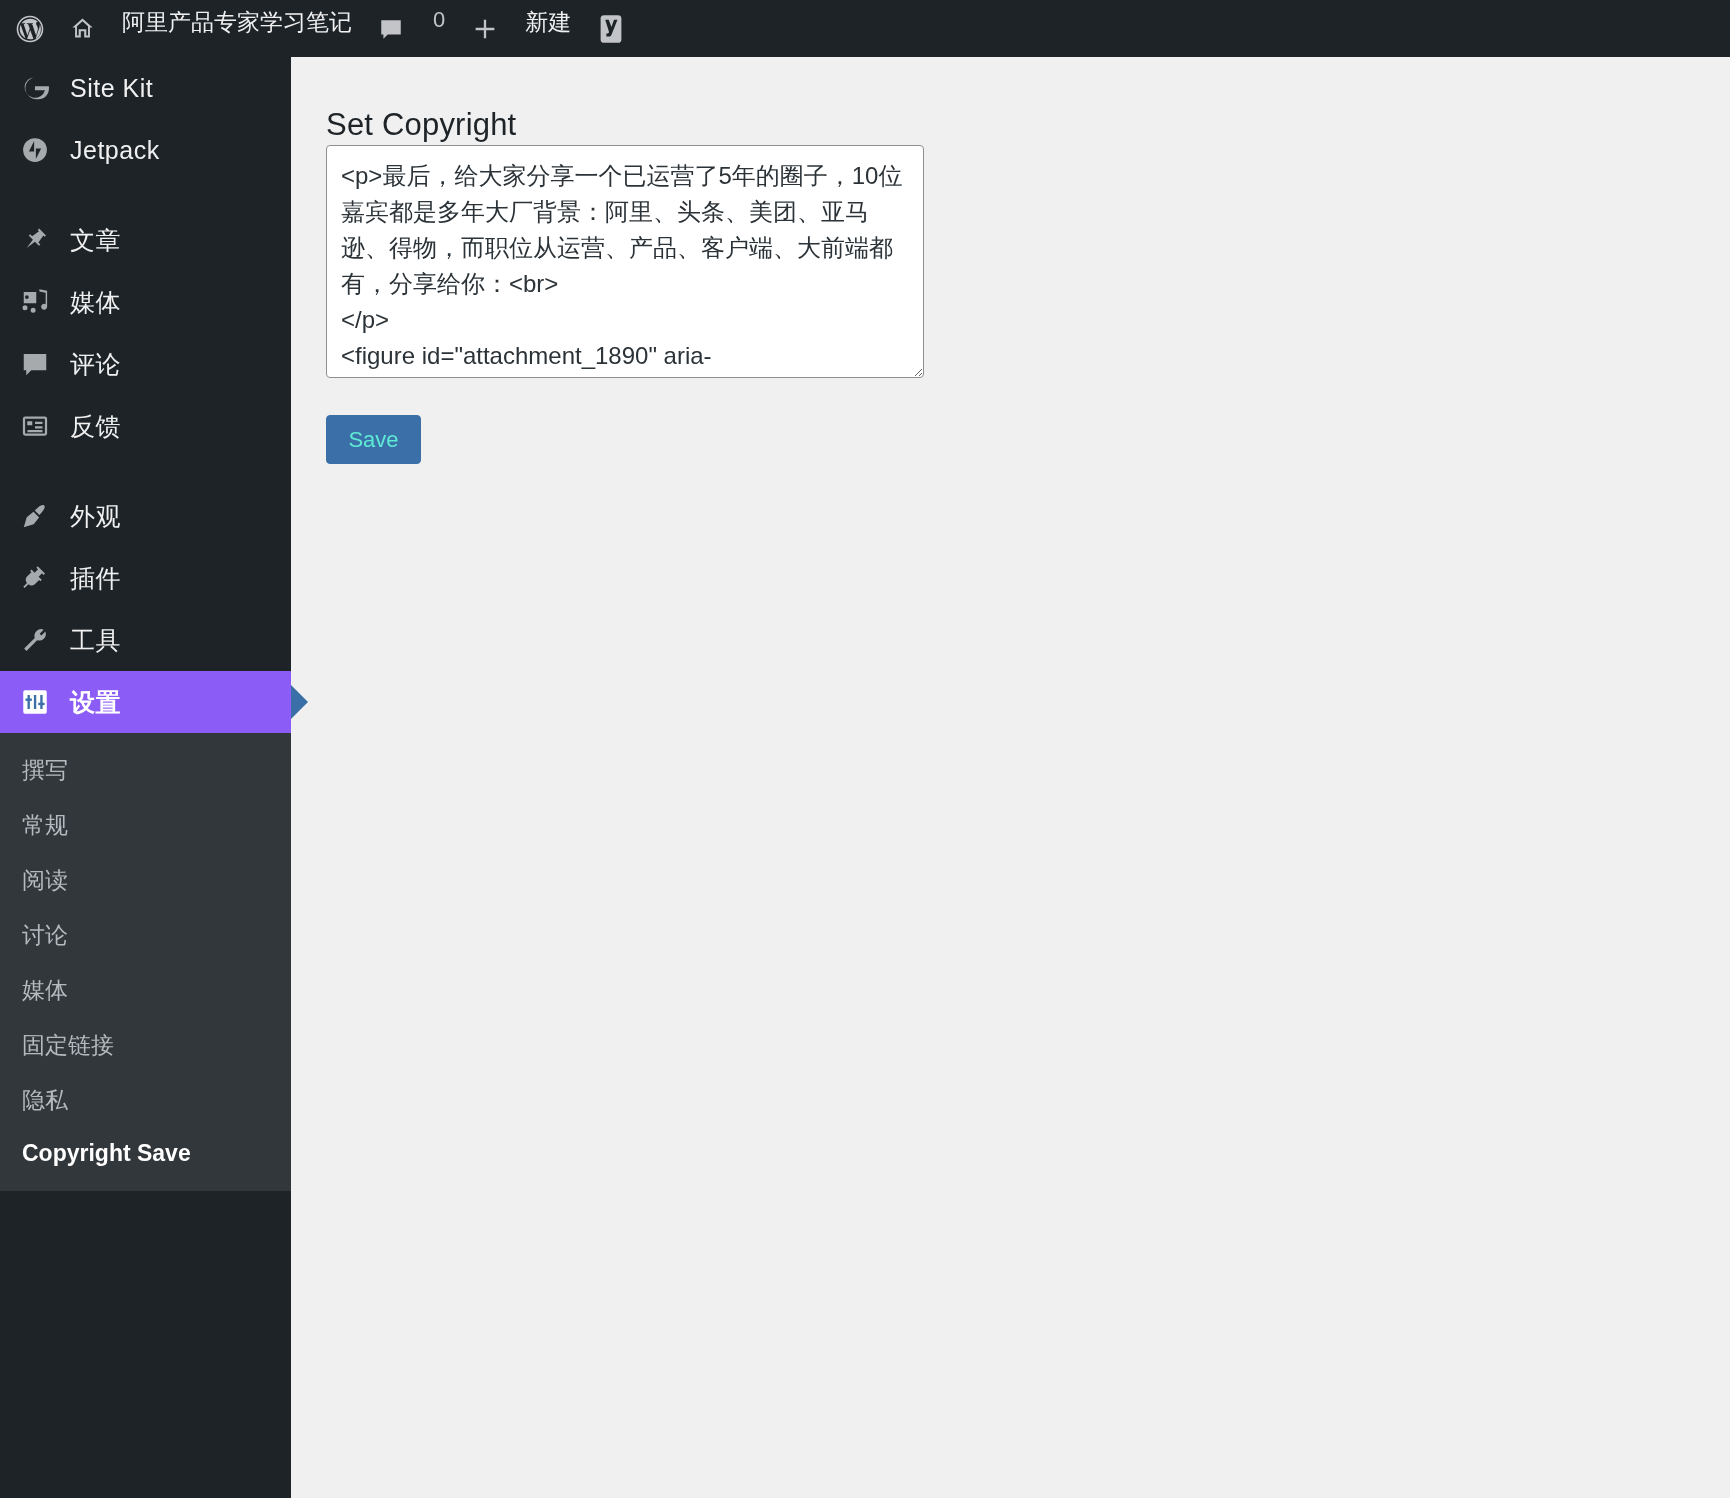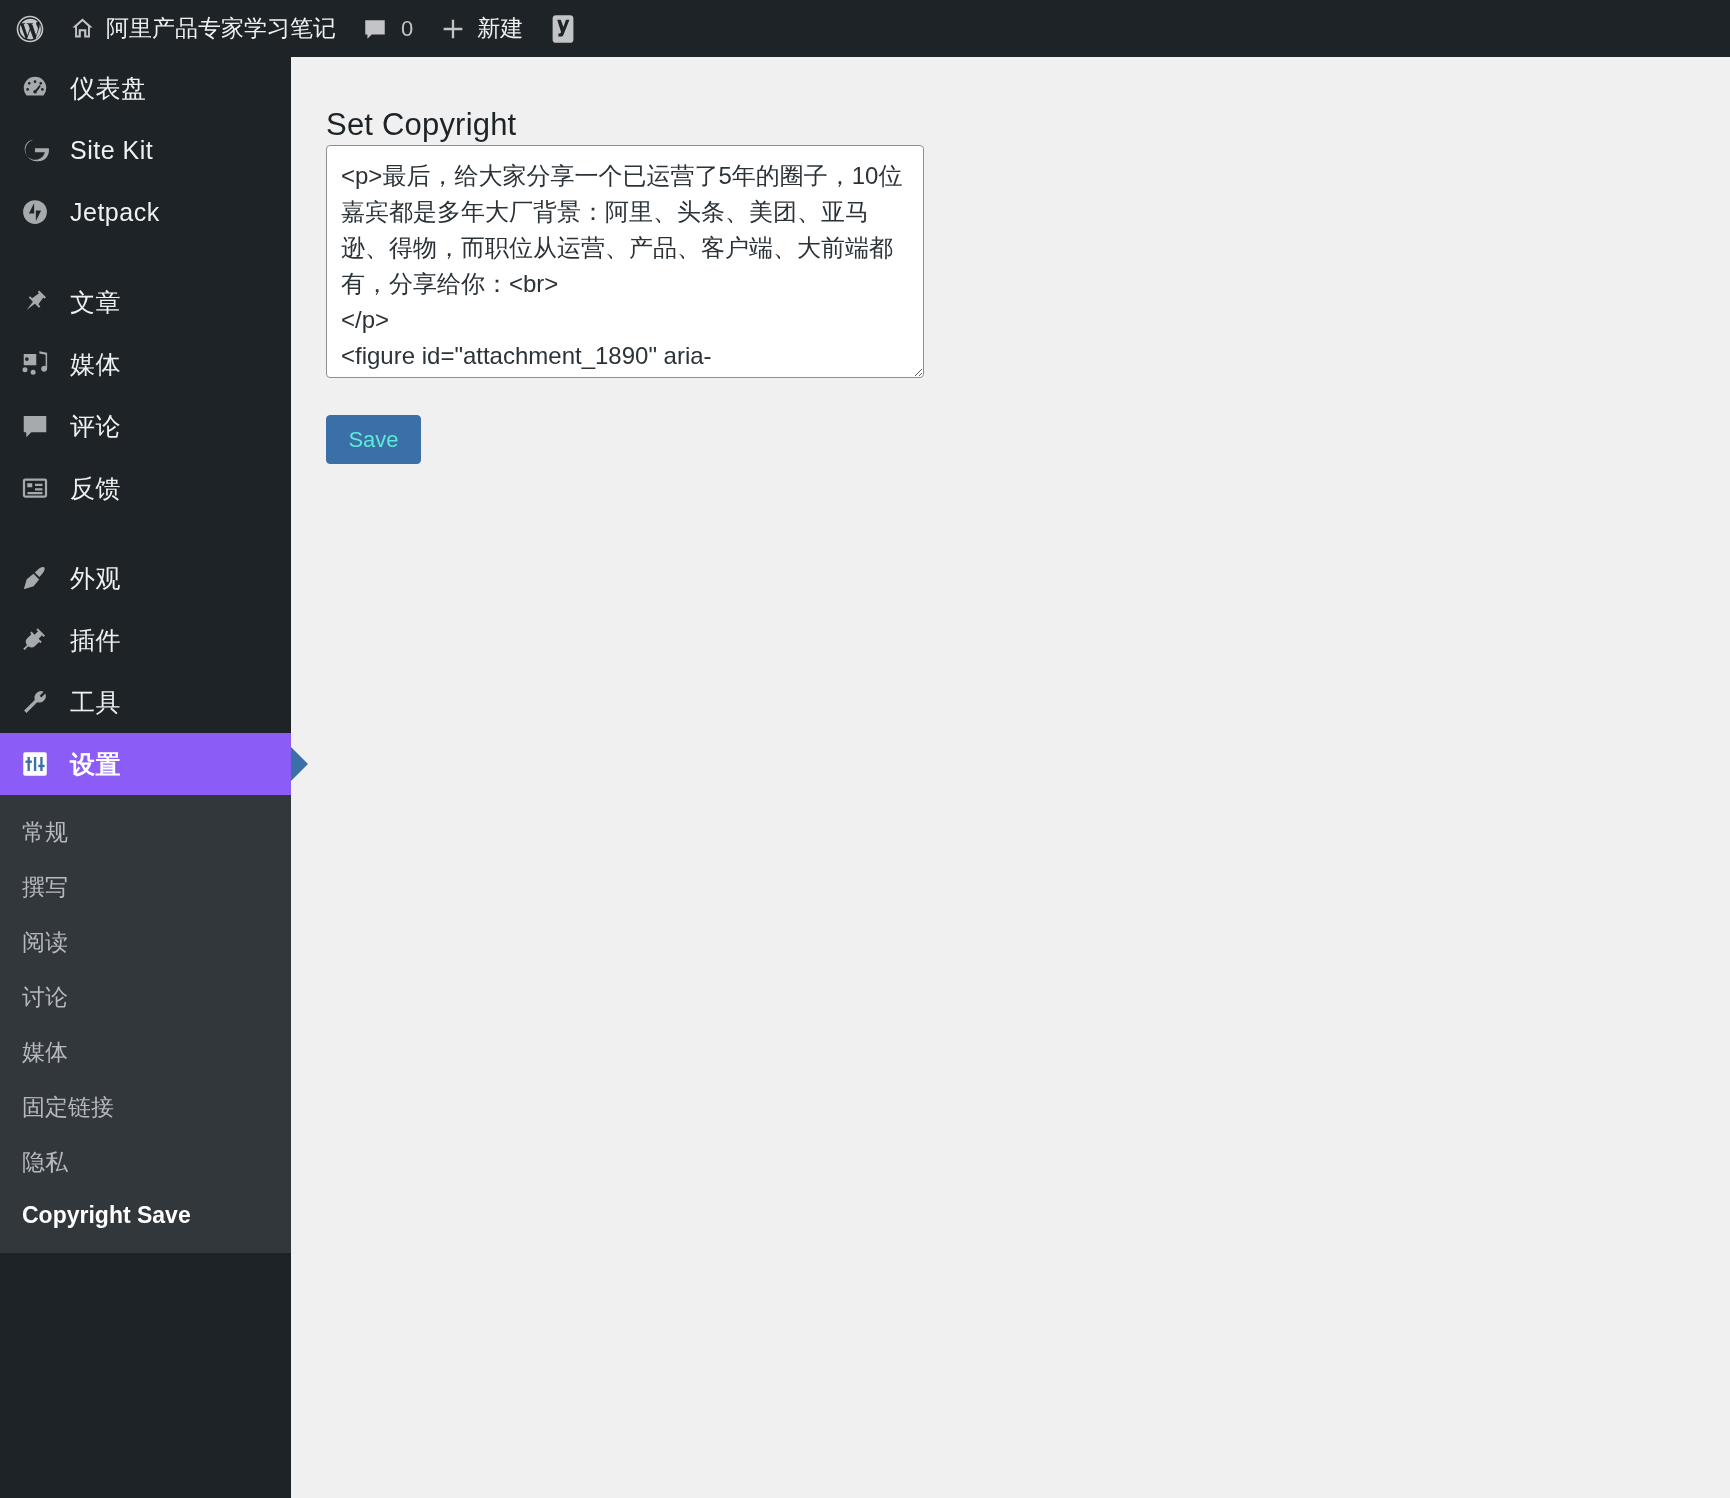--- a/index.html
+++ b/index.html
@@ -14,26 +14,27 @@
   
   #adminbar {
     position: absolute; top: 0; left: 0;
     width: 1730px; height: 57px;
     background: #1d2327;
     display: flex; align-items: center;
     color: #f0f0f1;
     z-index: 30;
   }
   .ab-item {
-    display: flex; align-items: center;
+    display: flex; 
     height: 57px;
-    padding: 0 13px;
+    padding: 7px 13px;
     color: #c3c4c7;
     font-size: 23px;
     white-space: nowrap;
+    gap: 16px;
   }
   .ab-item.logo { padding-left: 14px; padding-right: 10px; }
   .ab-icon { display: inline-flex; align-items: center; justify-content: center; }
   .ab-label { margin-left: 10px; color: #f0f0f1; font-size: 23px; }
   .ab-count { margin-left: 13px; color: #c3c4c7; font-size: 22px; }
 
   
   #adminmenuwrap {
     position: absolute;
     top: 57px; left: 0;
@@ -176,28 +177,20 @@
         <rect x="3" y="1" width="18" height="24" rx="3"></rect>
         <path d="M7 5h3l2.4 6.2L14.6 5h3l-5 12.5c-.5 1.2-1.1 2-2.6 2H8v-2.6h1c.6 0 .9-.2 1.1-.8l.2-.5L7 5z" fill="#1d2327"></path>
       </svg>
     </span>
   </div>
 </div>
 
 <div id="adminmenuwrap">
   <ul id="adminmenu">
 
-    <li class="menu-top">
-      <span class="mi-icon">
-        <svg width="30" height="30" viewBox="0 0 24 24" fill="currentColor">
-          <path d="M12 3a9 9 0 0 0-9 9 9 9 0 0 0 2.2 5.9h13.6A9 9 0 0 0 21 12a9 9 0 0 0-9-9zm-4.6 4.1a1.1 1.1 0 1 1 0 2.2 1.1 1.1 0 0 1 0-2.2zM12 5.8a1.1 1.1 0 1 1 0 2.2 1.1 1.1 0 0 1 0-2.2zm4.6 1.3a1.1 1.1 0 1 1 0 2.2 1.1 1.1 0 0 1 0-2.2zM6.1 12a1.1 1.1 0 1 1 0 2.2 1.1 1.1 0 0 1 0-2.2zm11.8 0a1.1 1.1 0 1 1 0 2.2 1.1 1.1 0 0 1 0-2.2zm-2.3-2.4l1 1-3.2 4.3a1.4 1.4 0 1 1-1.2-1.2l3.4-4.1z"></path>
-        </svg>
-      </span>
-      <span class="mi-label">仪表盘</span>
-    </li>
 
     <li class="menu-top">
       <span class="mi-icon">
         <svg width="30" height="30" viewBox="0 0 24 24" fill="currentColor">
           <path d="M12.2 3a9 9 0 1 0 8.7 11.3h-8.7v-3.4h12.1c.1.6.1 1.1.1 1.7 0 5.6-3.9 9.6-9.4 9.6A9.2 9.2 0 0 1 12.2 3z" transform="scale(0.92) translate(0.8,0.6)"></path>
         </svg>
       </span>
       <span class="mi-label">Site Kit</span>
     </li>
 
@@ -293,22 +286,22 @@
             <rect x="16.2" y="6.4" width="1.9" height="11.2"></rect>
             <rect x="14.6" y="12.6" width="5.1" height="1.9"></rect>
           </g>
         </svg>
       </span>
       <span class="mi-label">设置</span>
     </li>
 
     <li>
       <ul class="submenu">
+        <li>撰写</li>
         <li>常规</li>
-        <li>撰写</li>
         <li>阅读</li>
         <li>讨论</li>
         <li>媒体</li>
         <li>固定链接</li>
         <li>隐私</li>
         <li class="current">Copyright Save</li>
       </ul>
     </li>
 
   </ul>

